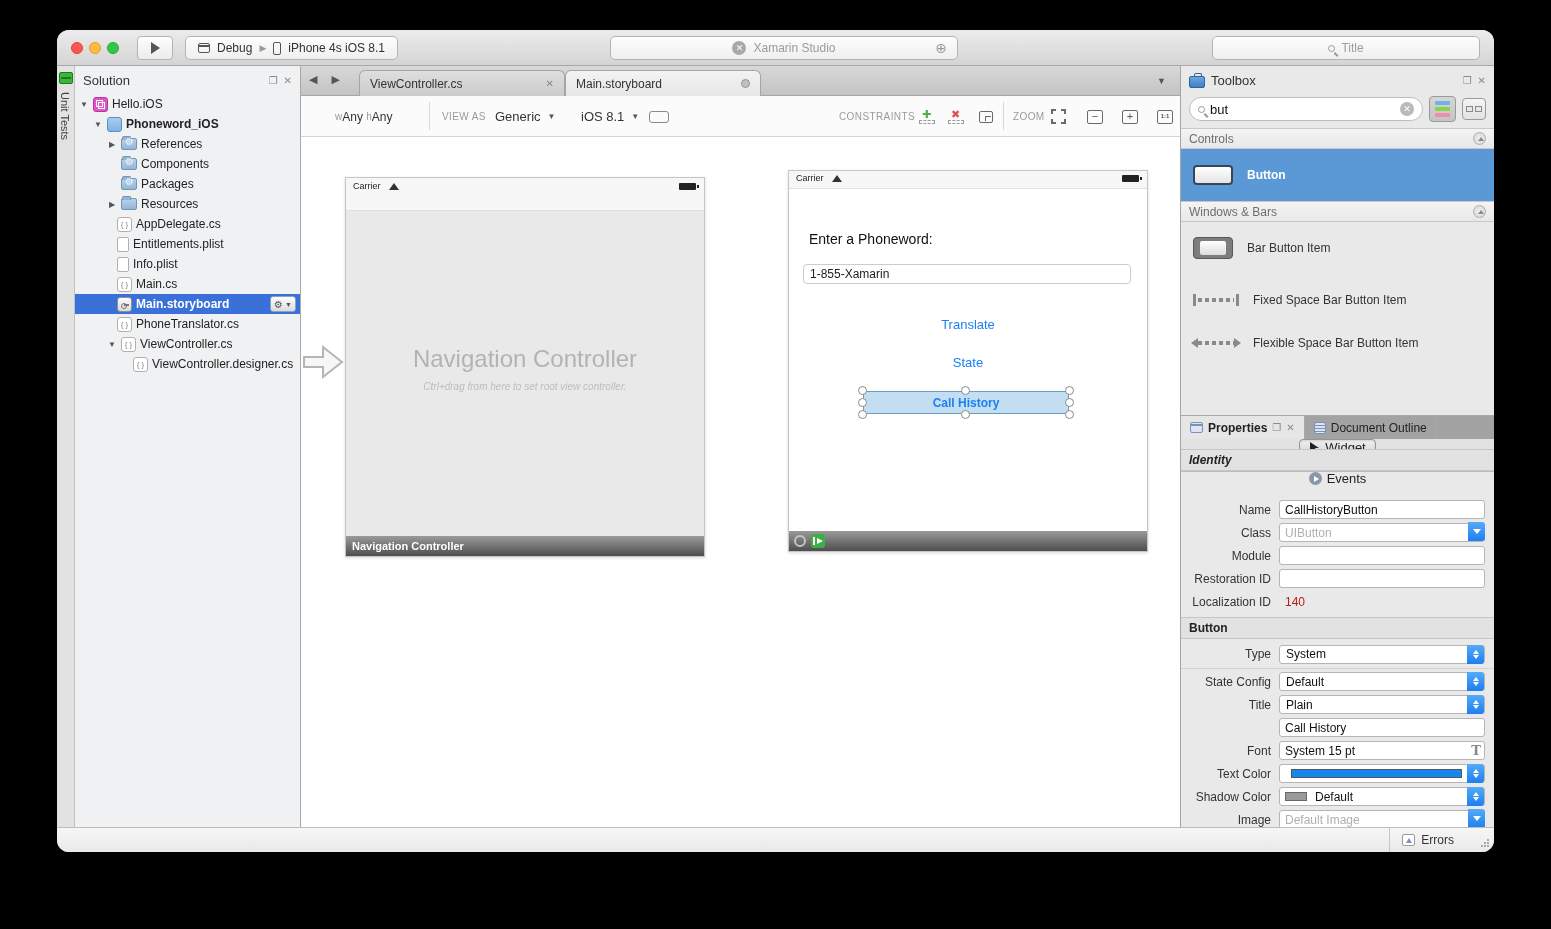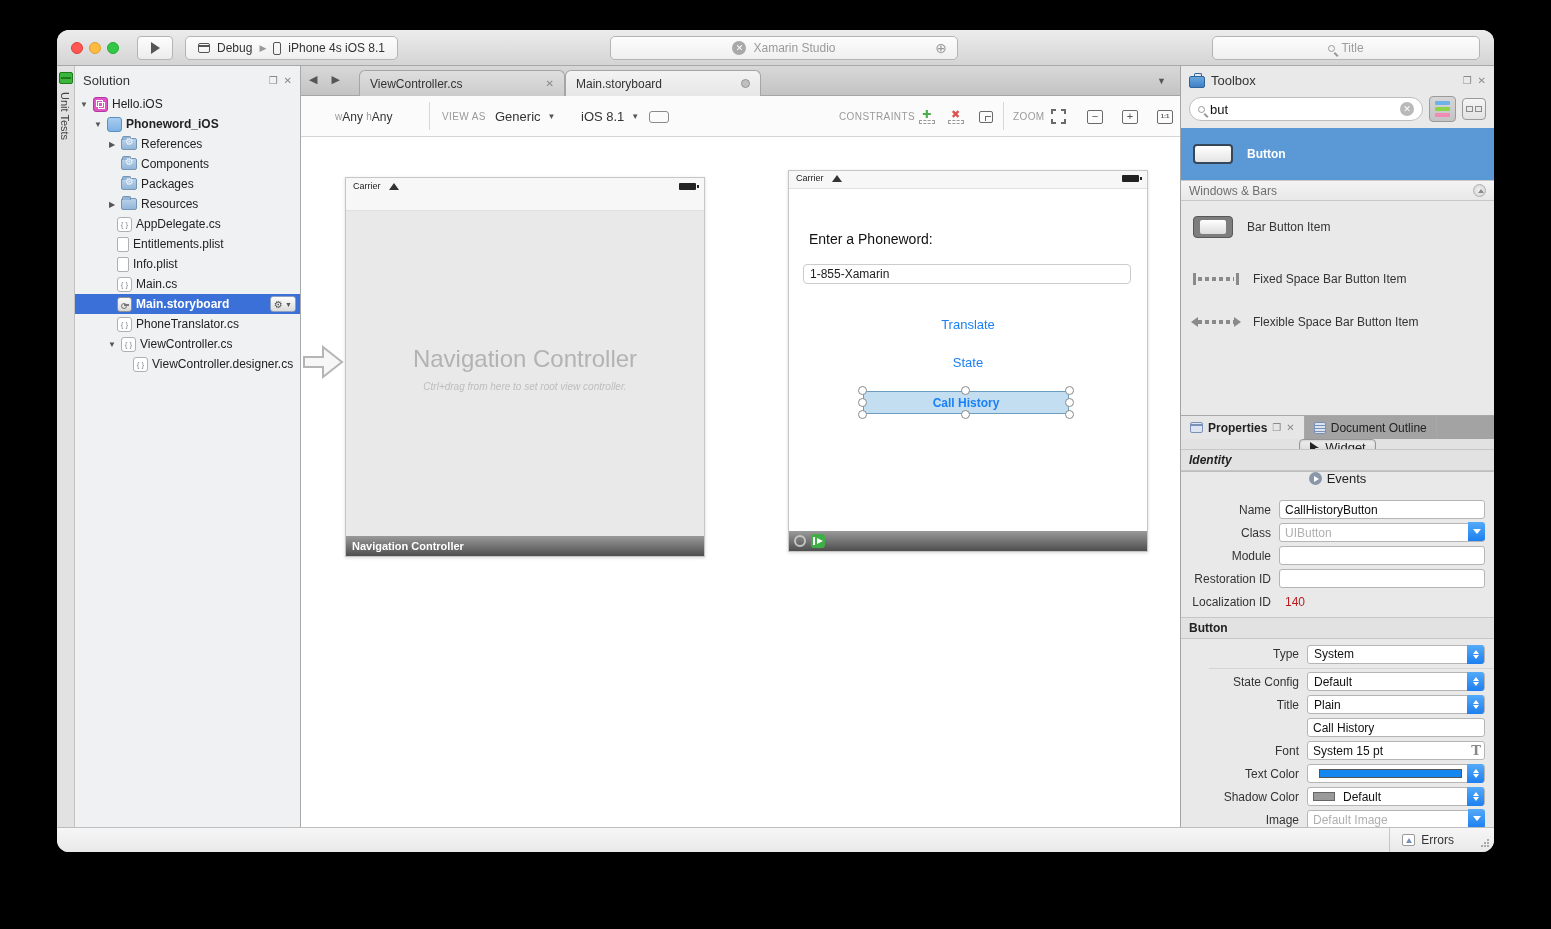--- a/index.html
+++ b/index.html
@@ -456,20 +456,24 @@
       <div class="viewbtn">
         <span class="bar3 b-blue"></span>
           <span class="bar3 b-green"></span>
           <span class="bar3 b-pink"></span>
       </div>
       <div class="viewbtn flat">
         <span class="minirect"></span>
           <span class="minirect"></span>
       </div>
     </div>
+    <div class="secheader">
+      <span class="t">Controls</span>
+      <span class="collapsecircle"></span>
+    </div>
     <div class="tbitem sel">
       <span class="btnctl"></span>
       <span>Button</span>
     </div>
     <div class="secheader">
       <span class="t">Windows &amp; Bars</span>
       <span class="collapsecircle"></span>
     </div>
     <div class="tbitem">
       <span class="barbtn">
@@ -559,21 +563,21 @@
       <div class="prow">
         <span class="plbl">Localization ID</span>
         <span class="statictext">140</span>
       </div>
     </div>
 
     <div class="sectitle" style="top:551px;">
       <span>Button</span>
     </div>
 
-    <div class="props" style="top:576px;margin-left:28px;">
+    <div class="props" style="top:576px;">
       <div class="prow" style="border-bottom:1px solid #d4d4d4; padding-bottom:4px; height:25px;">
         <span class="plbl">Type</span>
         <span class="pctl">
           <span class="selectbox">
               <span>System</span>
               <span class="stepper">
                 <span class="u"></span>
                 <span class="d"></span>
               </span>
             </span>

